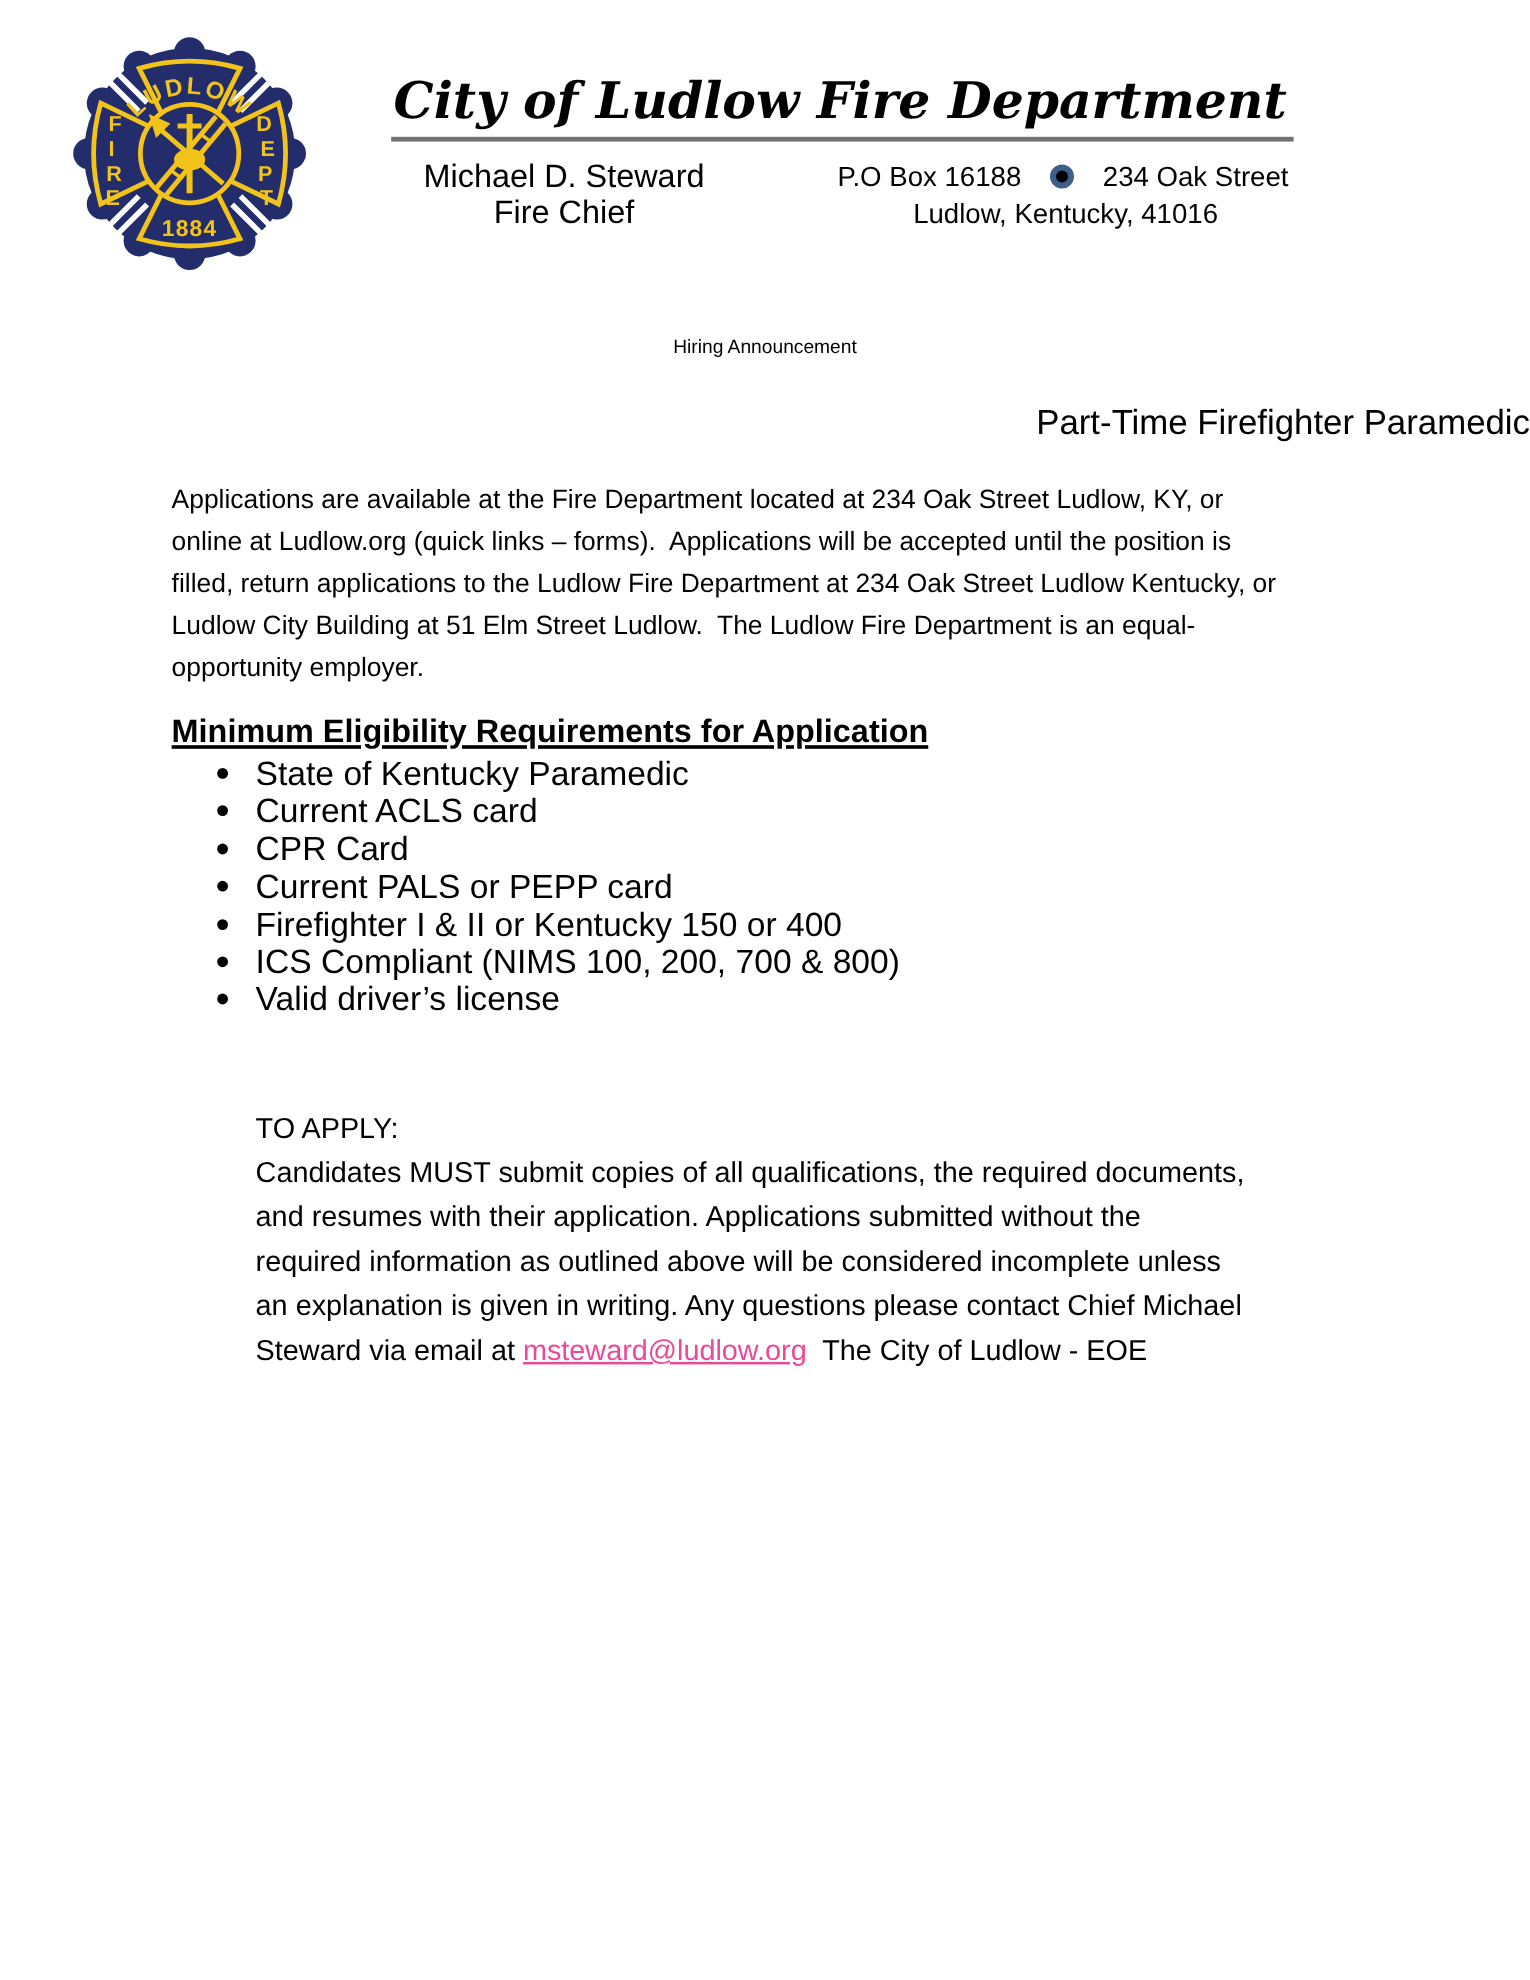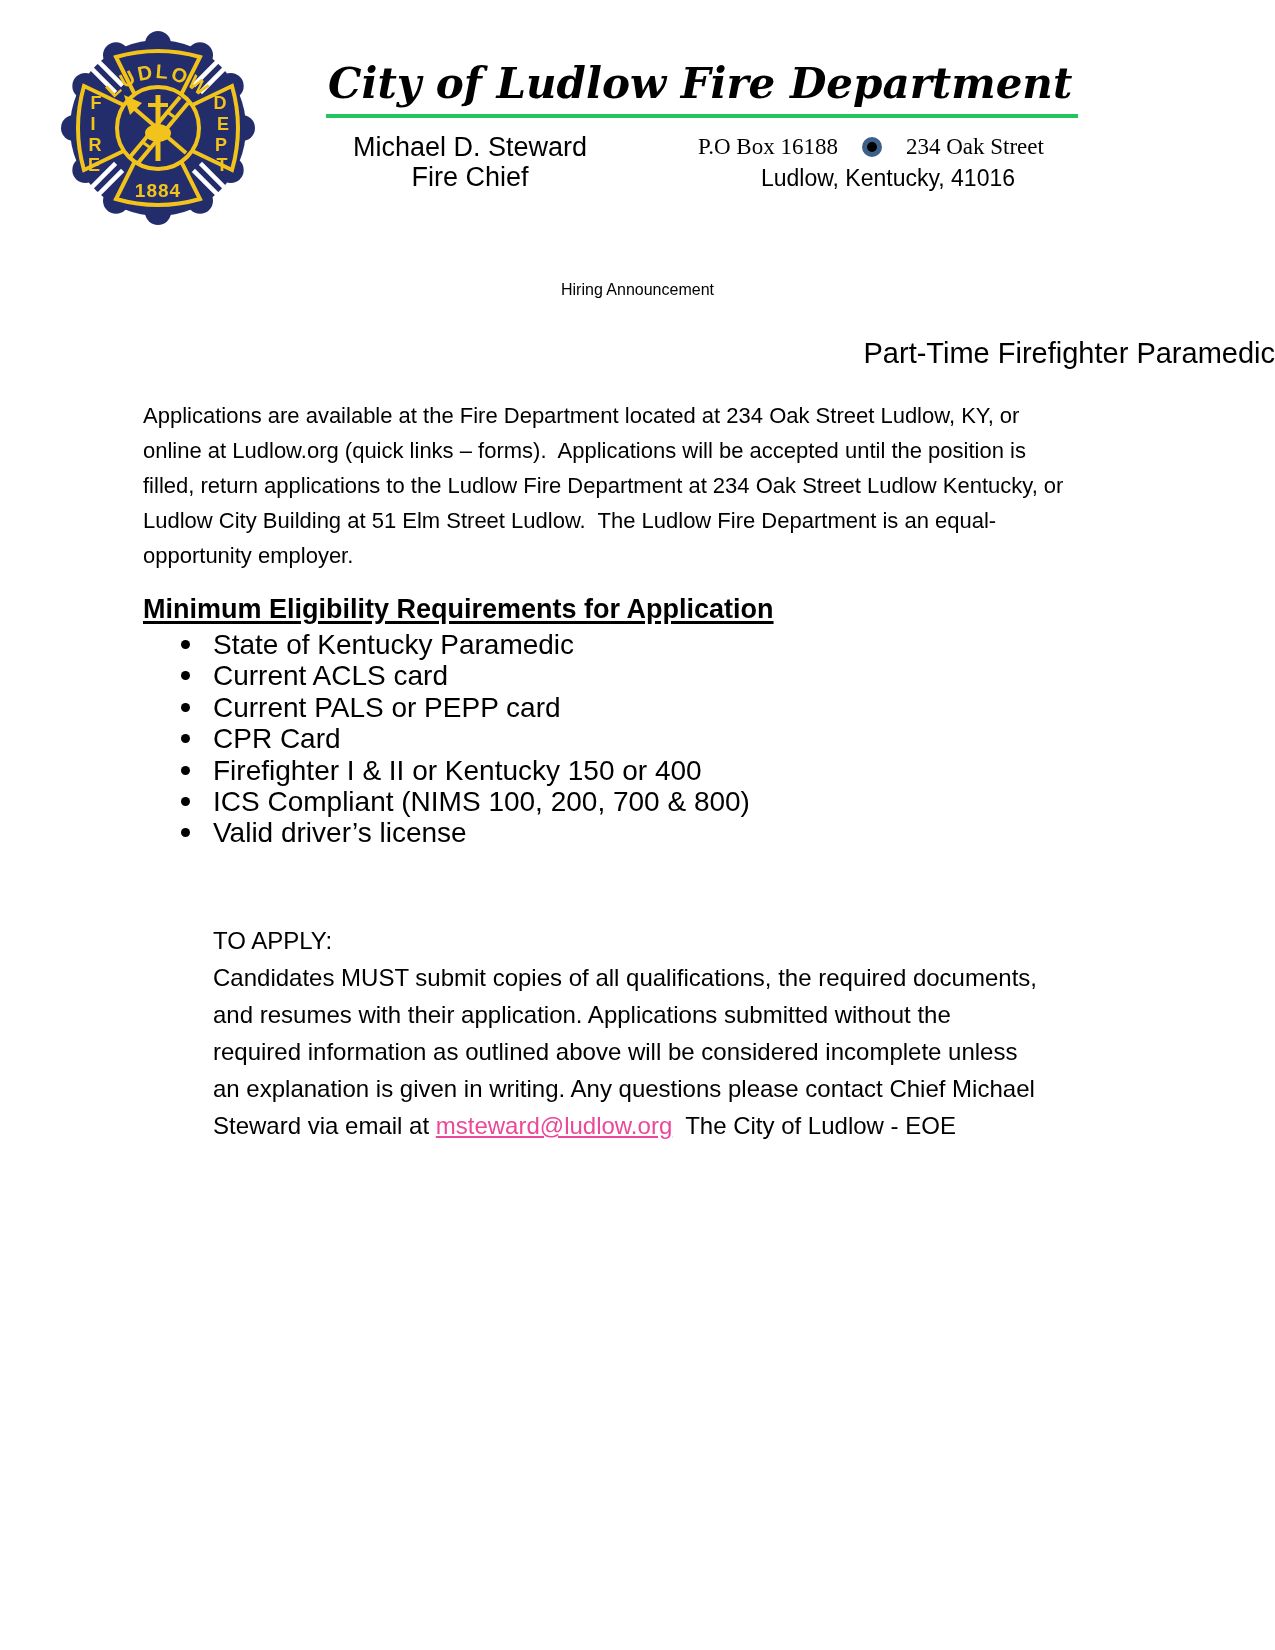--- a/index.html
+++ b/index.html
@@ -13,33 +13,33 @@
     overflow:hidden;
   }
   
   .logo{position:absolute;left:58px;top:24px;width:200px;height:208px;}
   .title-wrap{position:absolute;left:326px;top:58px;}
   .doc-title{
     font-family:"DejaVu Serif",serif;
     font-style:italic;font-weight:bold;
     font-size:42px;line-height:52px;
     white-space:nowrap;
-    border-bottom:4px solid #22c55e;
+    border-bottom:4px solid #737373;
     padding:0 6px 4px 2px;
     display:inline-block;
   }
   .chief-block{
     position:absolute;left:335px;top:132px;width:270px;
     text-align:center;font-size:27px;line-height:30px;
   }
   .address-block{
     position:absolute;left:698px;top:132px;width:380px;
     font-size:23px;line-height:30px;
   }
-  .address-row1{display:flex;align-items:center;gap:24px;font-family:Liberation Serif, serif;}
+  .address-row1{display:flex;align-items:center;gap:24px;}
   .dot-sep{
     width:20px;height:20px;border-radius:50%;
     background:#000;box-sizing:border-box;
     flex:0 0 auto;
   }
   .address-row2{text-align:center;margin-top:1px;}
   
   .h-announce{position:absolute;left:0;top:281px;width:1275px;text-align:center;font-size:16px;}
   .h-sub{position:absolute;left:0;top:337px;width:1275px;text-align:right;font-size:29px;}
   
@@ -181,22 +181,22 @@
   <div class="intro">Applications are available at the Fire Department located at 234 Oak Street Ludlow, KY, or
 online at Ludlow.org (quick links – forms).  Applications will be accepted until the position is
 filled, return applications to the Ludlow Fire Department at 234 Oak Street Ludlow Kentucky, or
 Ludlow City Building at 51 Elm Street Ludlow.  The Ludlow Fire Department is an equal-
 opportunity employer.</div>
 
   <div class="elig-heading">Minimum Eligibility Requirements for Application</div>
   <ul class="elig-list">
     <li>State of Kentucky Paramedic</li>
     <li>Current ACLS card</li>
+    <li>CPR Card</li>
     <li>Current PALS or PEPP card</li>
-    <li>CPR Card</li>
     <li>Firefighter I &amp; II or Kentucky 150 or 400</li>
     <li>ICS Compliant (NIMS 100, 200, 700 &amp; 800)</li>
     <li>Valid driver’s license</li>
   </ul>
 
   <div class="apply-block">
     <div>TO APPLY:</div>
     <div class="apply-lines">Candidates MUST submit copies of all qualifications, the required documents,
 and resumes with their application. Applications submitted without the
 required information as outlined above will be considered incomplete unless

